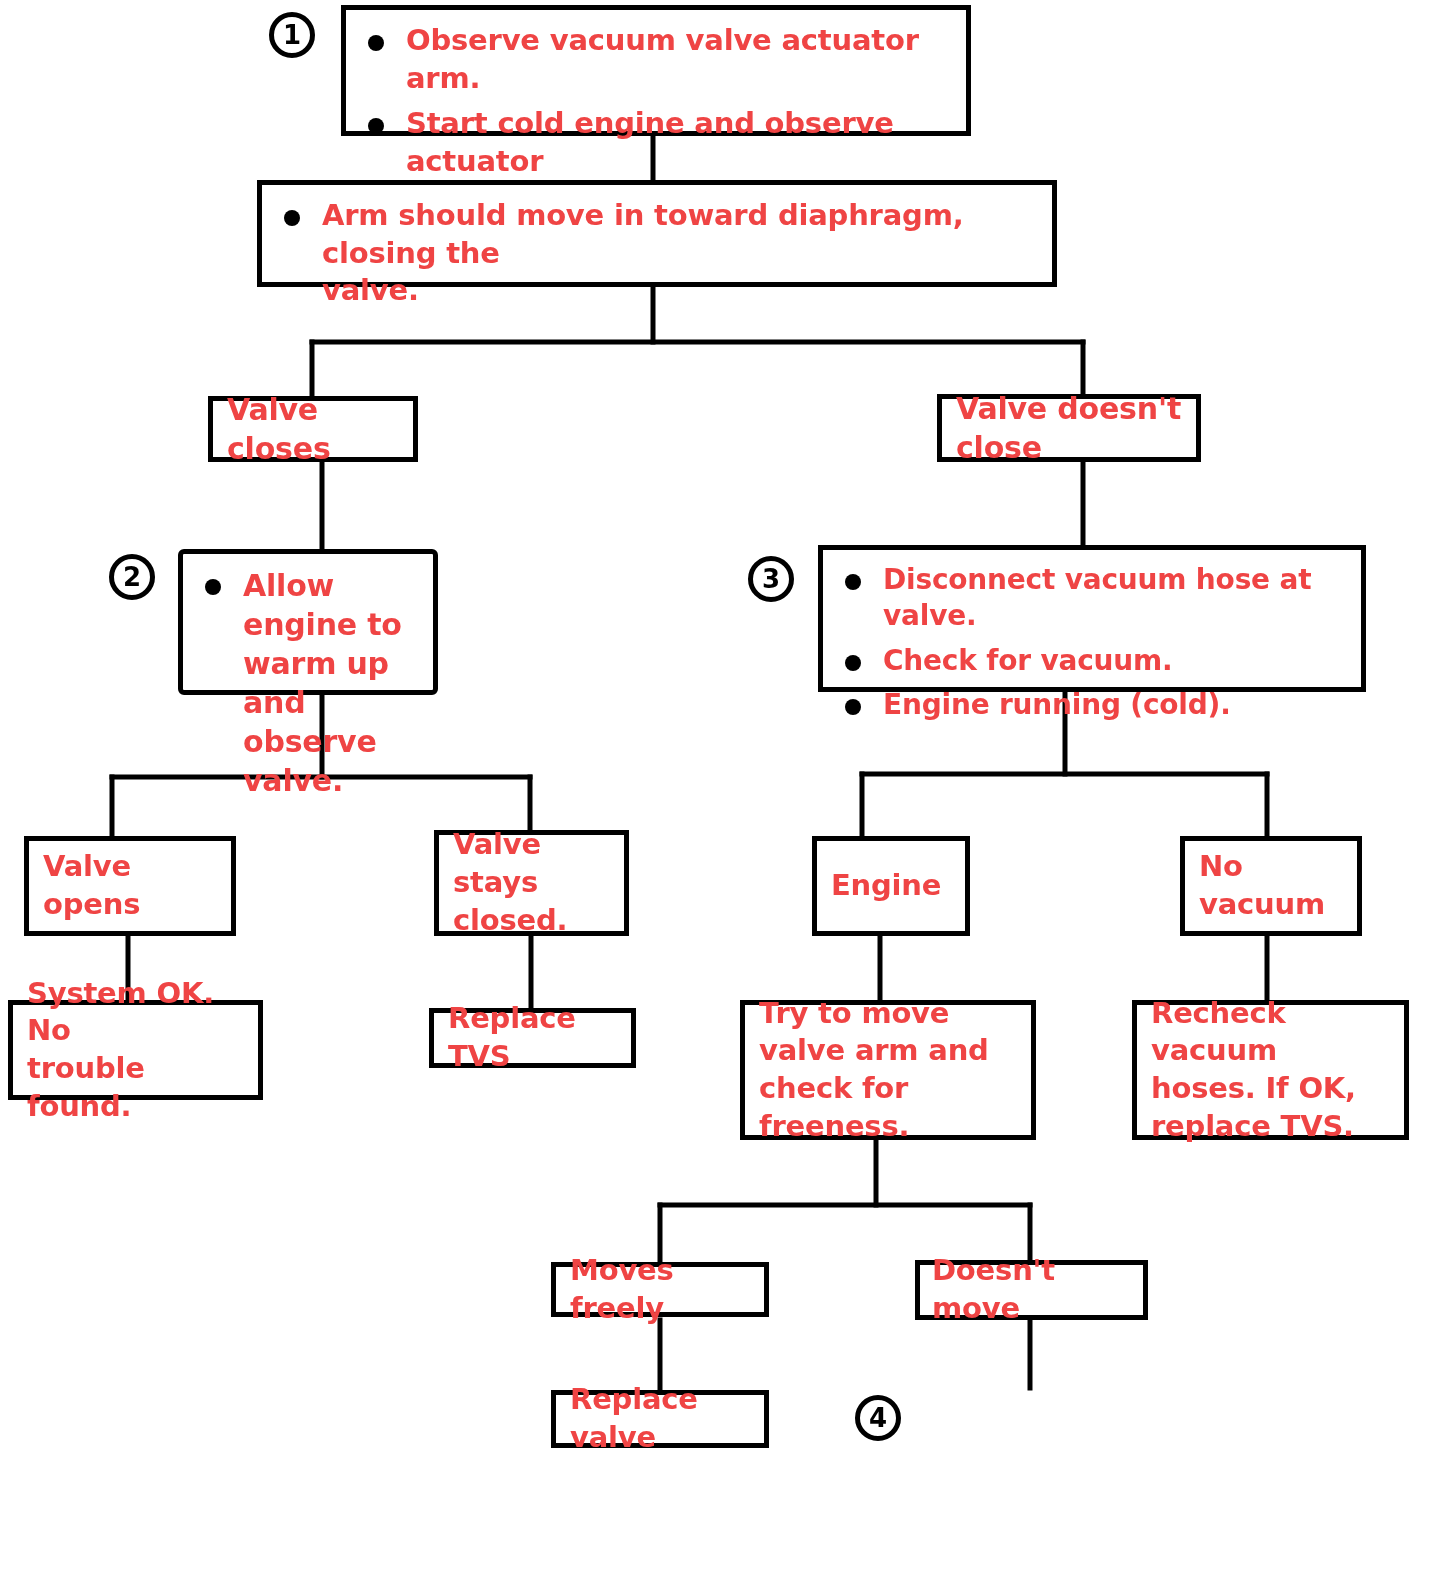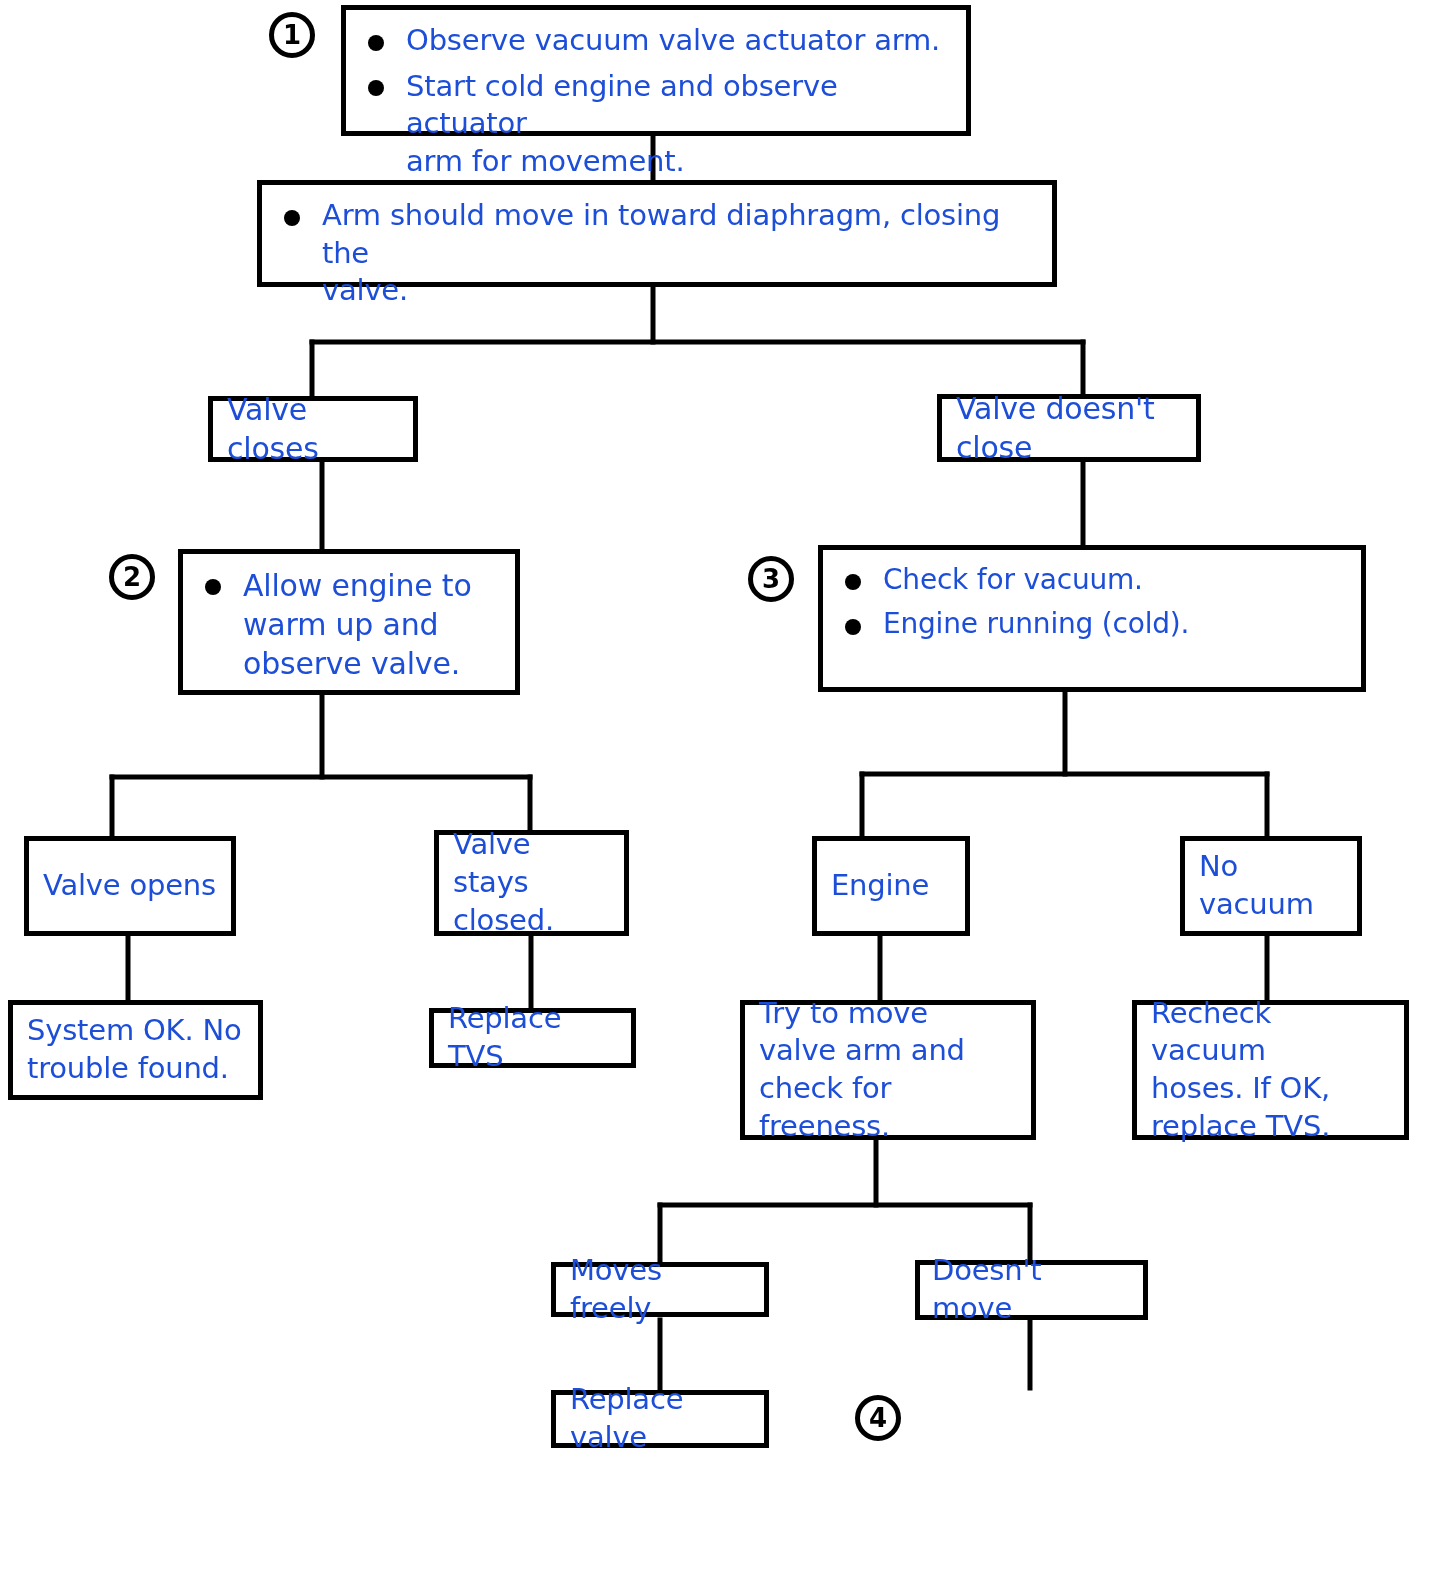--- a/index.html
+++ b/index.html
@@ -24,22 +24,22 @@
     width: 1440px;
     height: 1574px;
     pointer-events: none;
   }
   
   .node {
     position: absolute;
     box-sizing: border-box;
     background: #ffffff;
     border: 5px solid #000000;
-    color: #1d4ed8;
-    font-weight: normal;
+    color: #ef4444;
+    font-weight: bold;
     line-height: 1.30;
     letter-spacing: -0.2px;
     z-index: 3;
     display: flex;
     flex-direction: column;
     justify-content: center;
   }
   .node .txt {
     display: block;
     white-space: pre-line;
@@ -154,29 +154,30 @@
   <div class="node lbl fs30" style="left:208px; top:396px; width:210px; height:66px; align-items:flex-end;">
     <span class="txt">Valve closes</span>
   </div>
 
   <div class="node lbl fs30" style="left:937px; top:394px; width:264px; height:68px; align-items:center;">
     <span class="txt">Valve doesn't close</span>
   </div>
 
   <div class="stepnum" style="left:109px; top:554px;">2</div>
 
-  <div class="node bul fs30" style="left:178px; top:549px; width:342px; height:146px;">
+  <div class="node bul fs30" style="left:178px; top:549px; width:260px; height:146px;border-radius:6px;">
     <div class="li">Allow engine to
 warm up and
 observe valve.</div>
   </div>
 
   <div class="stepnum" style="left:748px; top:556px;">3</div>
 
   <div class="node bul fs28" style="left:818px; top:545px; width:548px; height:147px;">
+    <div class="li">Disconnect vacuum hose at valve.</div>
     <div class="li">Check for vacuum.</div>
     <div class="li">Engine running (cold).</div>
   </div>
 
   <div class="node lbl fs29" style="left:24px; top:836px; width:212px; height:100px;">
     <span class="txt">Valve opens</span>
   </div>
 
   <div class="node lbl fs29" style="left:434px; top:830px; width:195px; height:106px;">
     <span class="txt">Valve stays

